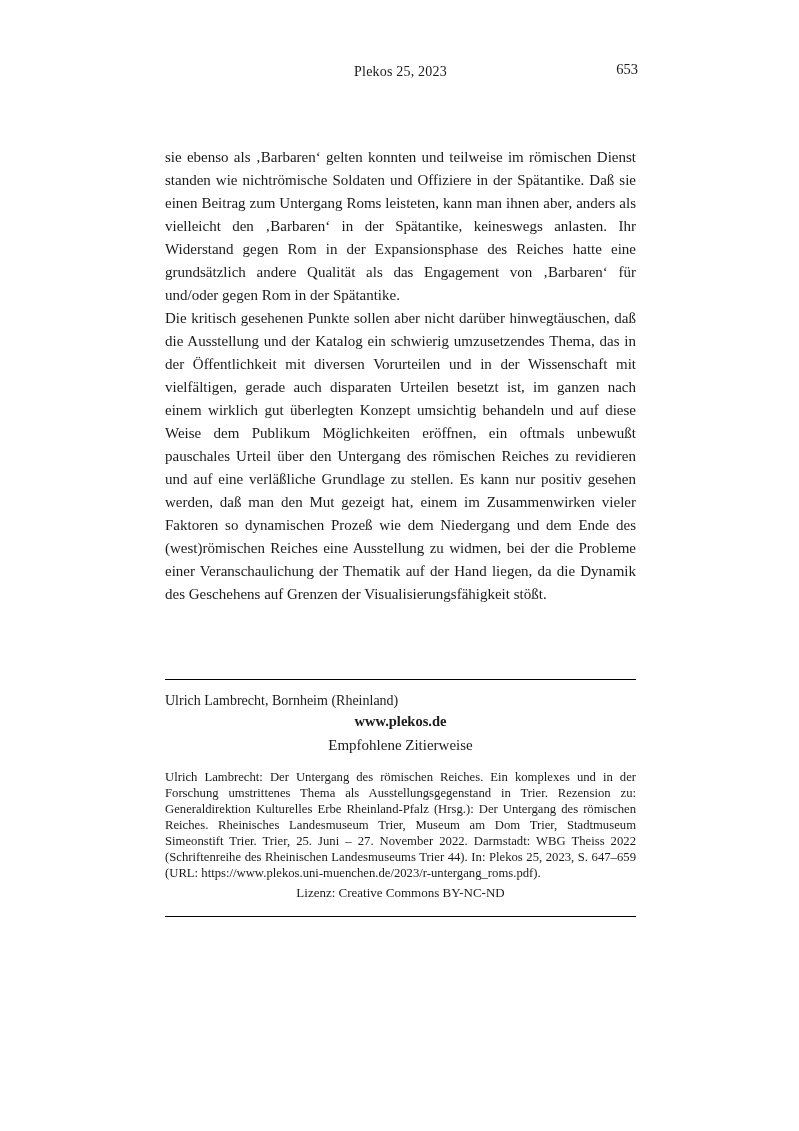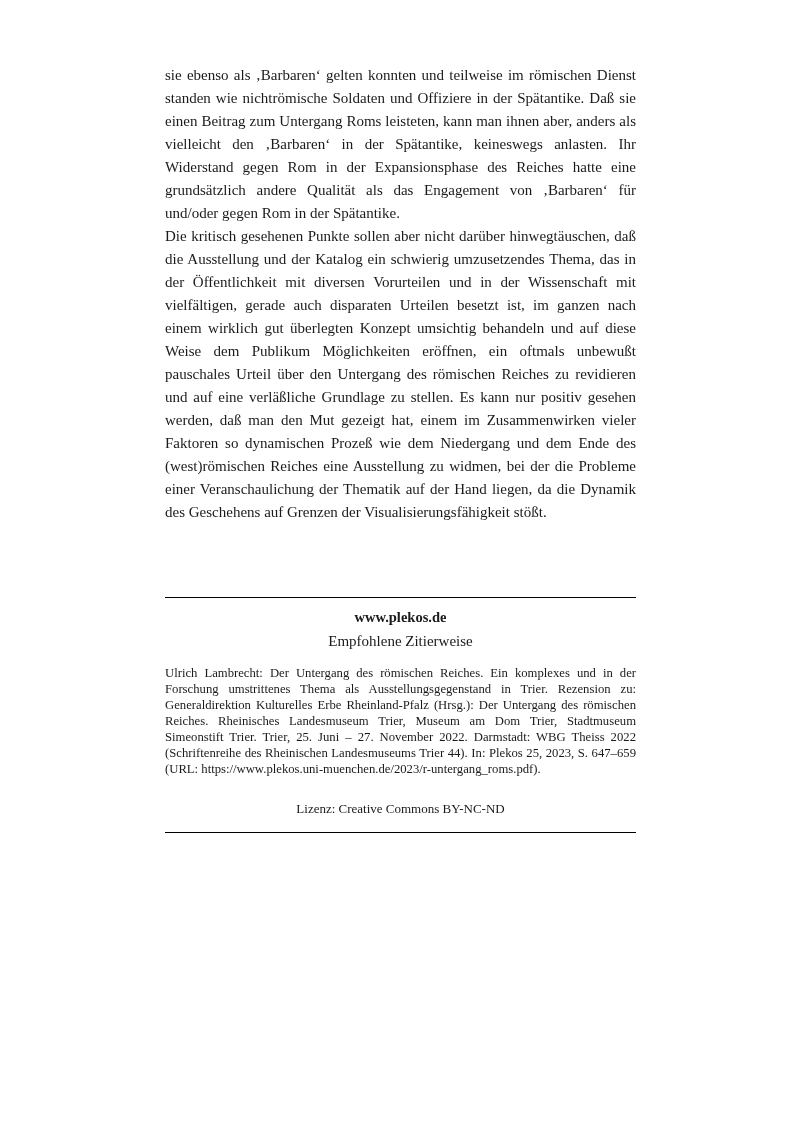--- a/index.html
+++ b/index.html
@@ -73,42 +73,47 @@
     font-size: 15px;
   }
   .citation {
     margin-top: 15px;
     font-size: 12.7px;
     line-height: 16px;
     text-align: justify;
     text-justify: inter-word;
   }
   .license {
-    margin-top: 24px;
+    margin-top: 4px;
     text-align: center;
     font-size: 13px;
   }
 </style>
 </head>
 <body>
 
 <div class="page">
   <div class="content">
 
+    <header class="page-header">
+      <div class="journal-title">Plekos 25, 2023</div>
+      <div class="page-number">653</div>
+    </header>
 
     <main>
       <p class="body-par first">sie ebenso als ‚Barbaren‘ gelten konnten und teilweise im römischen Dienst standen wie nichtrömische Soldaten und Offiziere in der Spätantike. Daß sie einen Beitrag zum Untergang Roms leisteten, kann man ihnen aber, anders als vielleicht den ‚Barbaren‘ in der Spätantike, keineswegs anlasten. Ihr Widerstand gegen Rom in der Expansionsphase des Reiches hatte eine grundsätzlich andere Qualität als das Engagement von ‚Barbaren‘ für und/oder gegen Rom in der Spätantike.</p>
 
       <p class="body-par second">Die kritisch gesehenen Punkte sollen aber nicht darüber hinwegtäuschen, daß die Ausstellung und der Katalog ein schwierig umzusetzendes Thema, das in der Öffentlichkeit mit diversen Vorurteilen und in der Wissenschaft mit vielfältigen, gerade auch disparaten Urteilen besetzt ist, im ganzen nach einem wirklich gut überlegten Konzept umsichtig behandeln und auf diese Weise dem Publikum Möglichkeiten eröffnen, ein oftmals unbewußt pauschales Urteil über den Untergang des römischen Reiches zu revidieren und auf eine verläßliche Grundlage zu stellen. Es kann nur positiv gesehen werden, daß man den Mut gezeigt hat, einem im Zusammenwirken vieler Faktoren so dynamischen Prozeß wie dem Niedergang und dem Ende des (west)römischen Reiches eine Ausstellung zu widmen, bei der die Probleme einer Veranschaulichung der Thematik auf der Hand liegen, da die Dynamik des Geschehens auf Grenzen der Visualisierungsfähigkeit stößt.</p>
     </main>
 
     <hr class="rule rule-top">
 
     <footer>
       <div class="author-block">
+        <div>Ulrich Lambrecht, Bornheim (Rheinland)</div>
       </div>
 
       <div class="website">www.plekos.de</div>
 
       <div class="citation-heading">Empfohlene Zitierweise</div>
 
       <p class="citation">Ulrich Lambrecht: Der Untergang des römischen Reiches. Ein komplexes und in der Forschung umstrittenes Thema als Ausstellungsgegenstand in Trier. Rezension zu: Generaldirektion Kulturelles Erbe Rheinland-Pfalz (Hrsg.): Der Untergang des römischen Reiches. Rheinisches Landesmuseum Trier, Museum am Dom Trier, Stadtmuseum Simeonstift Trier. Trier, 25. Juni – 27. November 2022. Darmstadt: WBG Theiss 2022 (Schriftenreihe des Rheinischen Landesmuseums Trier 44). In: Plekos 25, 2023, S. 647–659 (URL: https://www.plekos.uni-muenchen.de/2023/r-untergang_roms.pdf).</p>
 
       <div class="license">Lizenz: Creative Commons BY-NC-ND</div>
     </footer>

